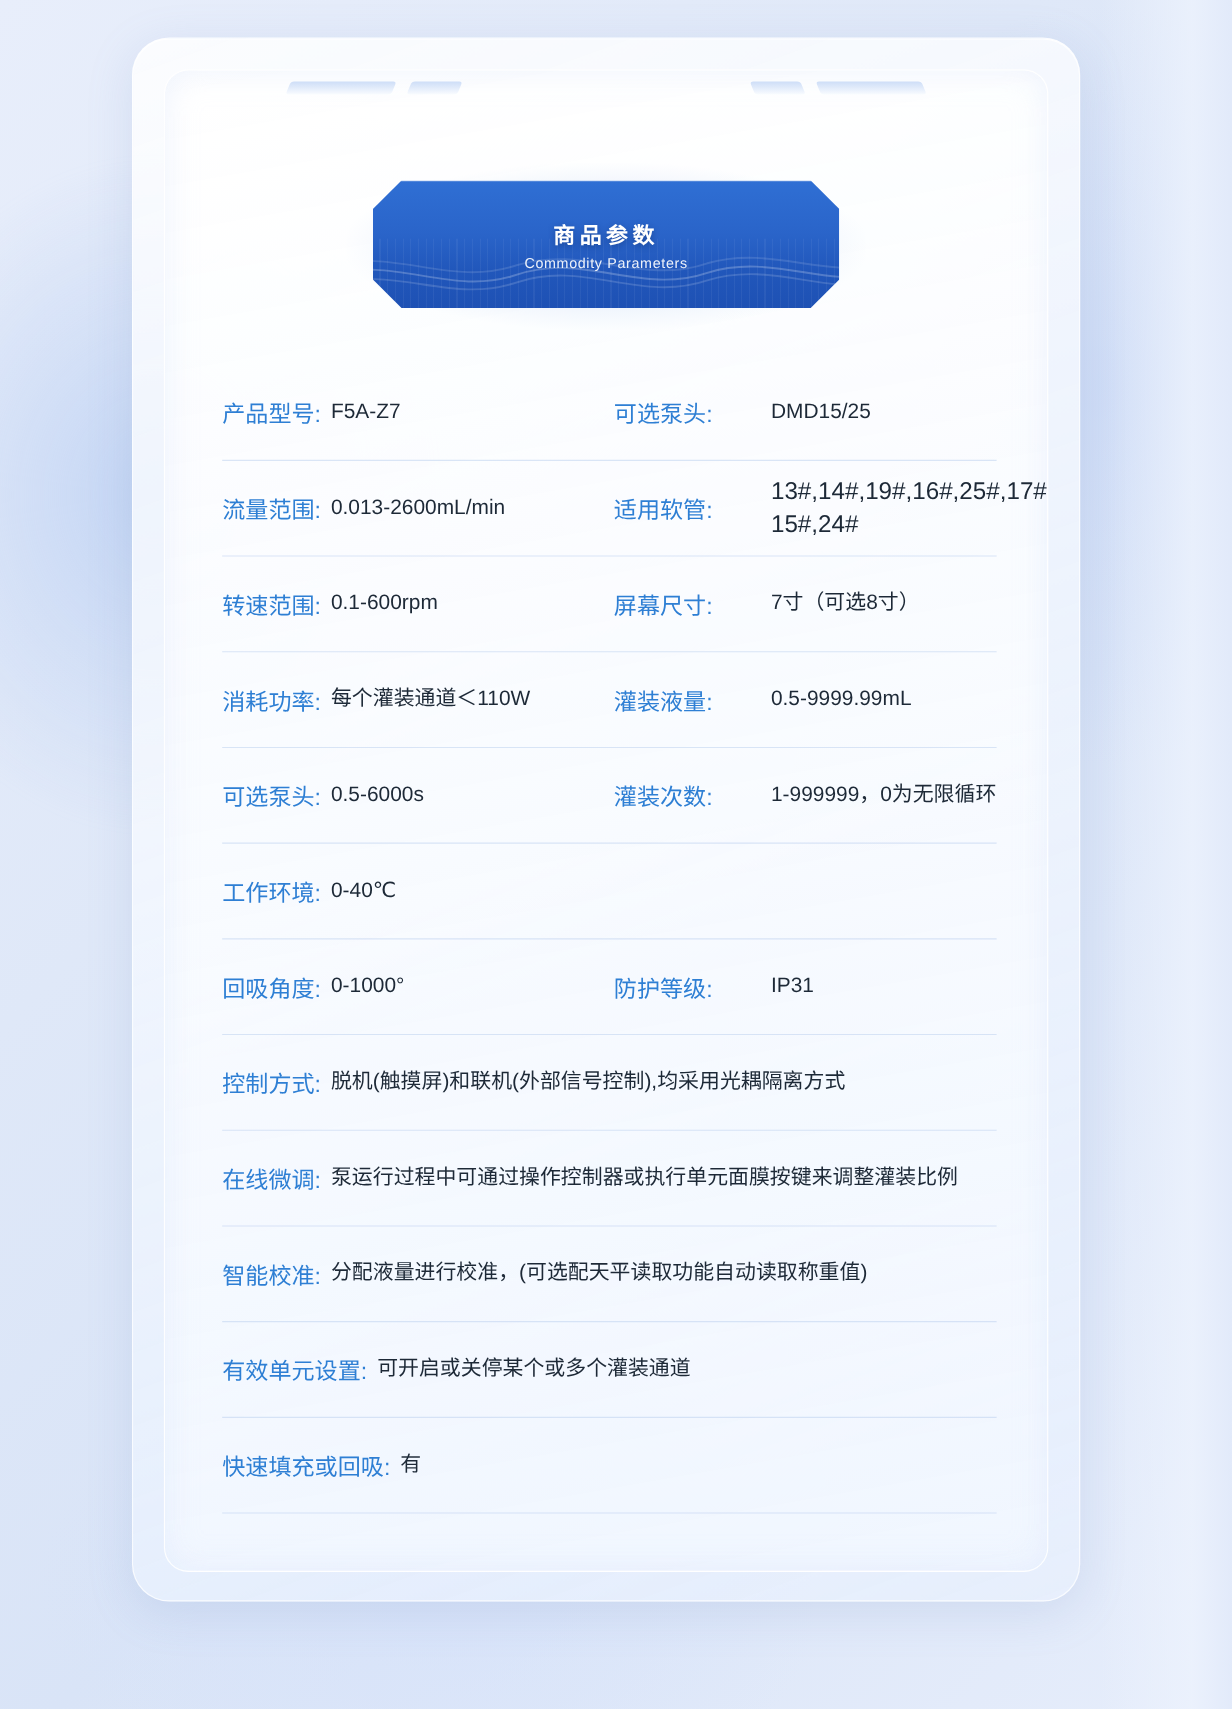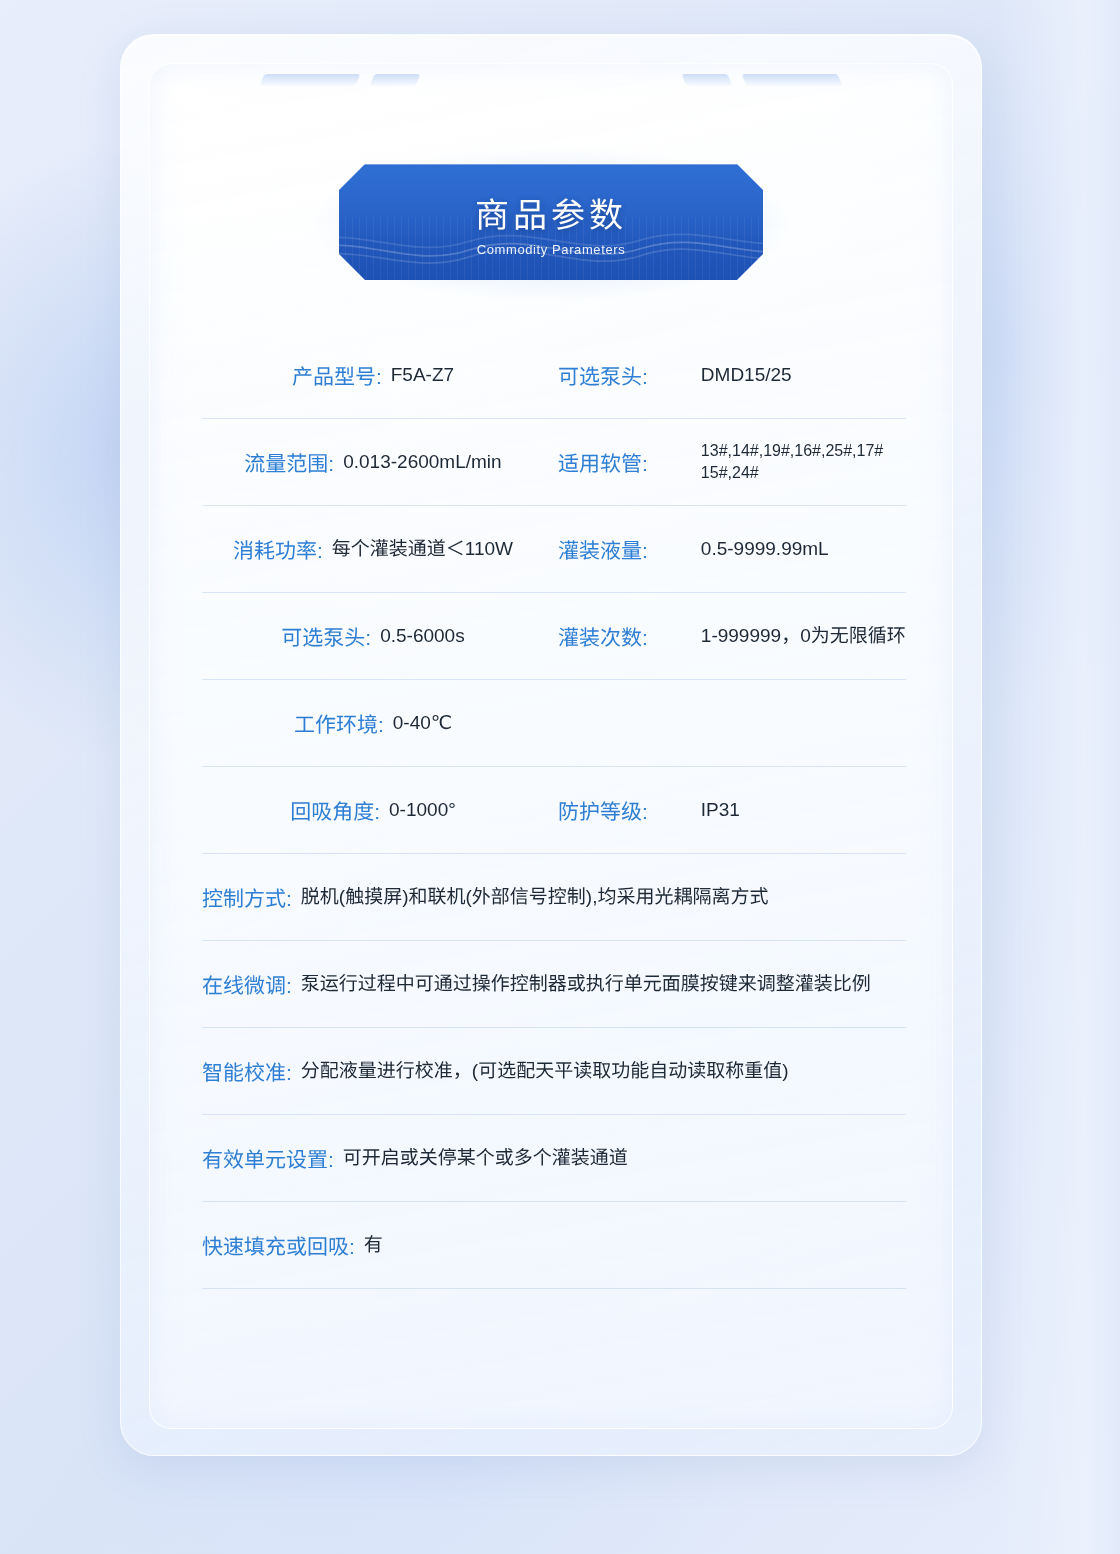--- a/index.html
+++ b/index.html
@@ -118,22 +118,22 @@
     position: absolute;
     inset: 0;
     display: flex;
     flex-direction: column;
     align-items: center;
     justify-content: center;
     z-index: 3;
   }
   .banner-cn {
     color: #ffffff;
-    font-size: 34px;
-    font-weight: normal;
+    font-size: 20px;
+    font-weight: bold;
     letter-spacing: 4px;
     text-shadow: 0 2px 6px rgba(10,40,100,0.45);
   }
   .banner-en {
     color: rgba(255,255,255,0.92);
     font-size: 13px;
     letter-spacing: .6px;
     margin-top: 5px;
   }
 
@@ -150,36 +150,36 @@
     min-height: 86px;
     border-bottom: 1px solid rgba(190,210,238,0.55);
   }
   .row:last-child { border-bottom: 1px solid rgba(190,210,238,0.55); justify-content: center; }
   .cell {
     display: flex;
     align-items: center;
     padding: 10px 0;
     box-sizing: border-box;
   }
-  .cell.left  { width: 50%; padding-right: 10px; justify-content: center; }
+  .cell.left  { width: 50%; padding-right: 10px; }
   .cell.right { width: 50%; padding-left: 4px; gap: 44px; }
   .cell.full  { width: 100%; }
   .label {
     color: #2e7fd4;
     font-size: 21px;
     white-space: nowrap;
     margin-right: 9px;
     flex: 0 0 auto;
   }
   .value {
     color: #1d2937;
     font-size: 19px;
     line-height: 1.38;
   }
-  .value.small { font-size: 16px; }
+  .value.small { font-size: 22px; }
   .value.wide { white-space: normal; }
 </style>
 </head>
 <body>
 
 <div class="bg-glow-a"></div>
 <div class="bg-glow-b"></div>
 <div class="bg-glow-c"></div>
 <div class="bg-edge-right"></div>
 
@@ -224,20 +224,30 @@
           <span class="label">流量范围:</span>
           <span class="value">0.013-2600mL/min</span>
         </div>
         <div class="cell right">
           <span class="label">适用软管:</span>
           <span class="value small wide" style="white-space:pre-line">13#,14#,19#,16#,25#,17#
 15#,24#</span>
         </div>
       </div>
 
+      <div class="row">
+        <div class="cell left">
+          <span class="label">转速范围:</span>
+          <span class="value">0.1-600rpm</span>
+        </div>
+        <div class="cell right">
+          <span class="label">屏幕尺寸:</span>
+          <span class="value">7寸（可选8寸）</span>
+        </div>
+      </div>
 
       <div class="row">
         <div class="cell left">
           <span class="label">消耗功率:</span>
           <span class="value">每个灌装通道＜110W</span>
         </div>
         <div class="cell right">
           <span class="label">灌装液量:</span>
           <span class="value">0.5-9999.99mL</span>
         </div>

